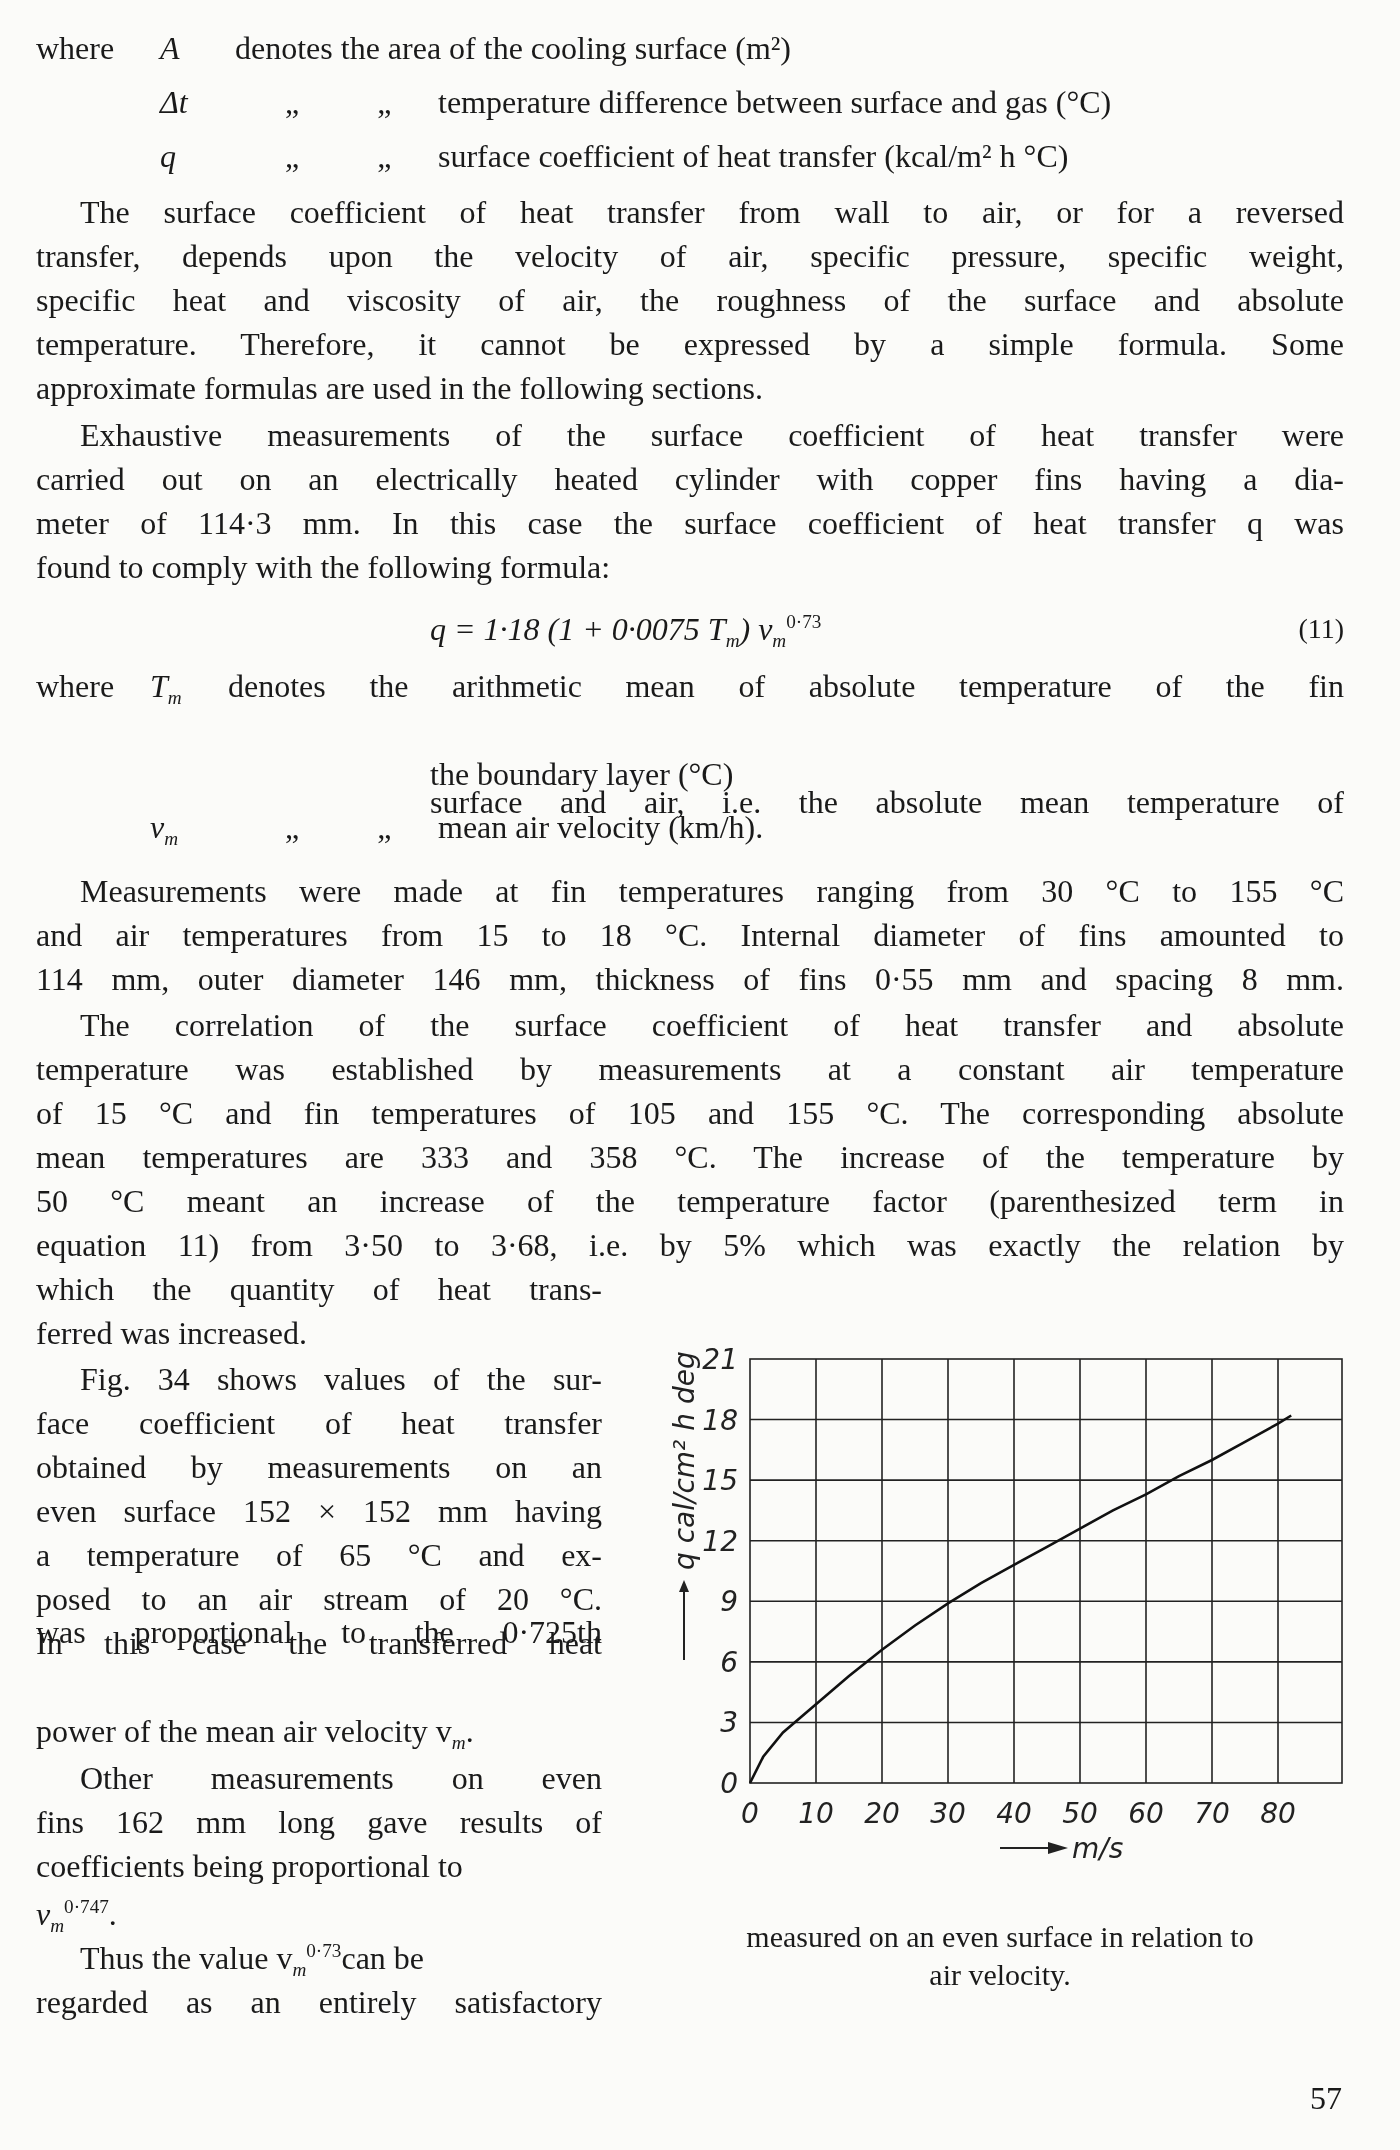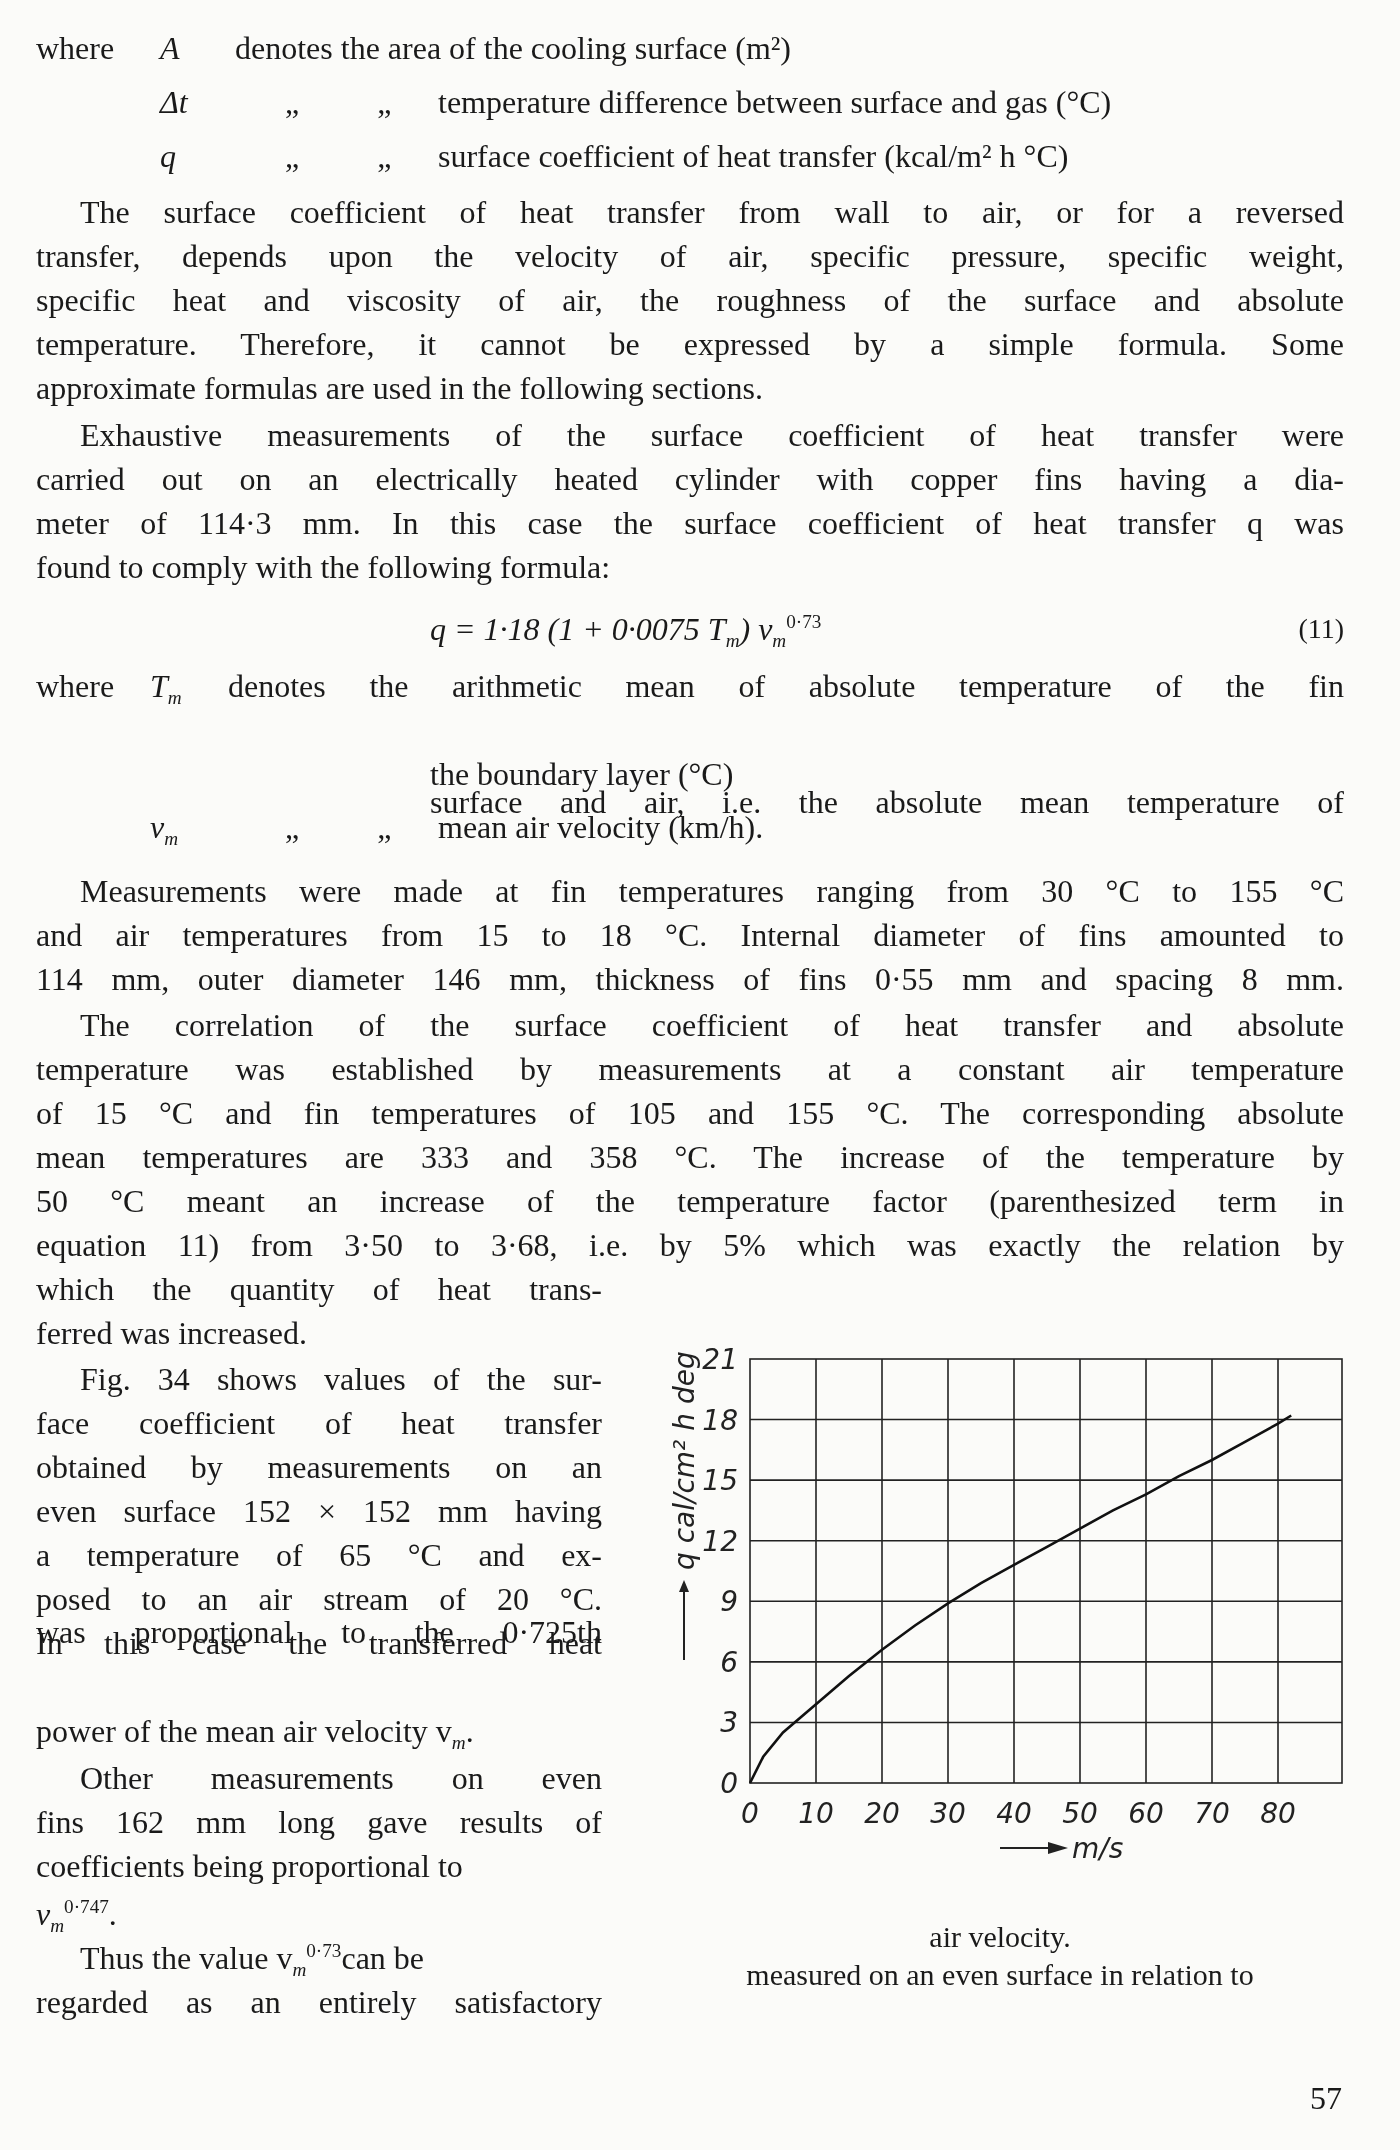--- a/index.html
+++ b/index.html
@@ -153,17 +153,17 @@
     <text id="ylabel" x="-50" y="4" font-family="DejaVu Sans, sans-serif" font-style="italic" font-size="28" fill="#222">q cal/cm² h deg</text>
   </g>
   <g>
     <line x1="1000" y1="1848" x2="1050" y2="1848" stroke="#222" stroke-width="2"></line>
     <polygon points="1068,1848 1048,1842 1048,1854" fill="#222"></polygon>
     <text id="xlabel" x="1072" y="1858" font-family="DejaVu Sans, sans-serif" font-style="italic" font-size="28" fill="#222">m/s</text>
   </g>
 </svg>
 
 <div class="caption">
+  <div>measured on an even surface in relation to</div>
   <div>air velocity.</div>
-  <div>measured on an even surface in relation to</div>
 </div>
 
 <div class="pageno">57</div>
 
 </body></html>

